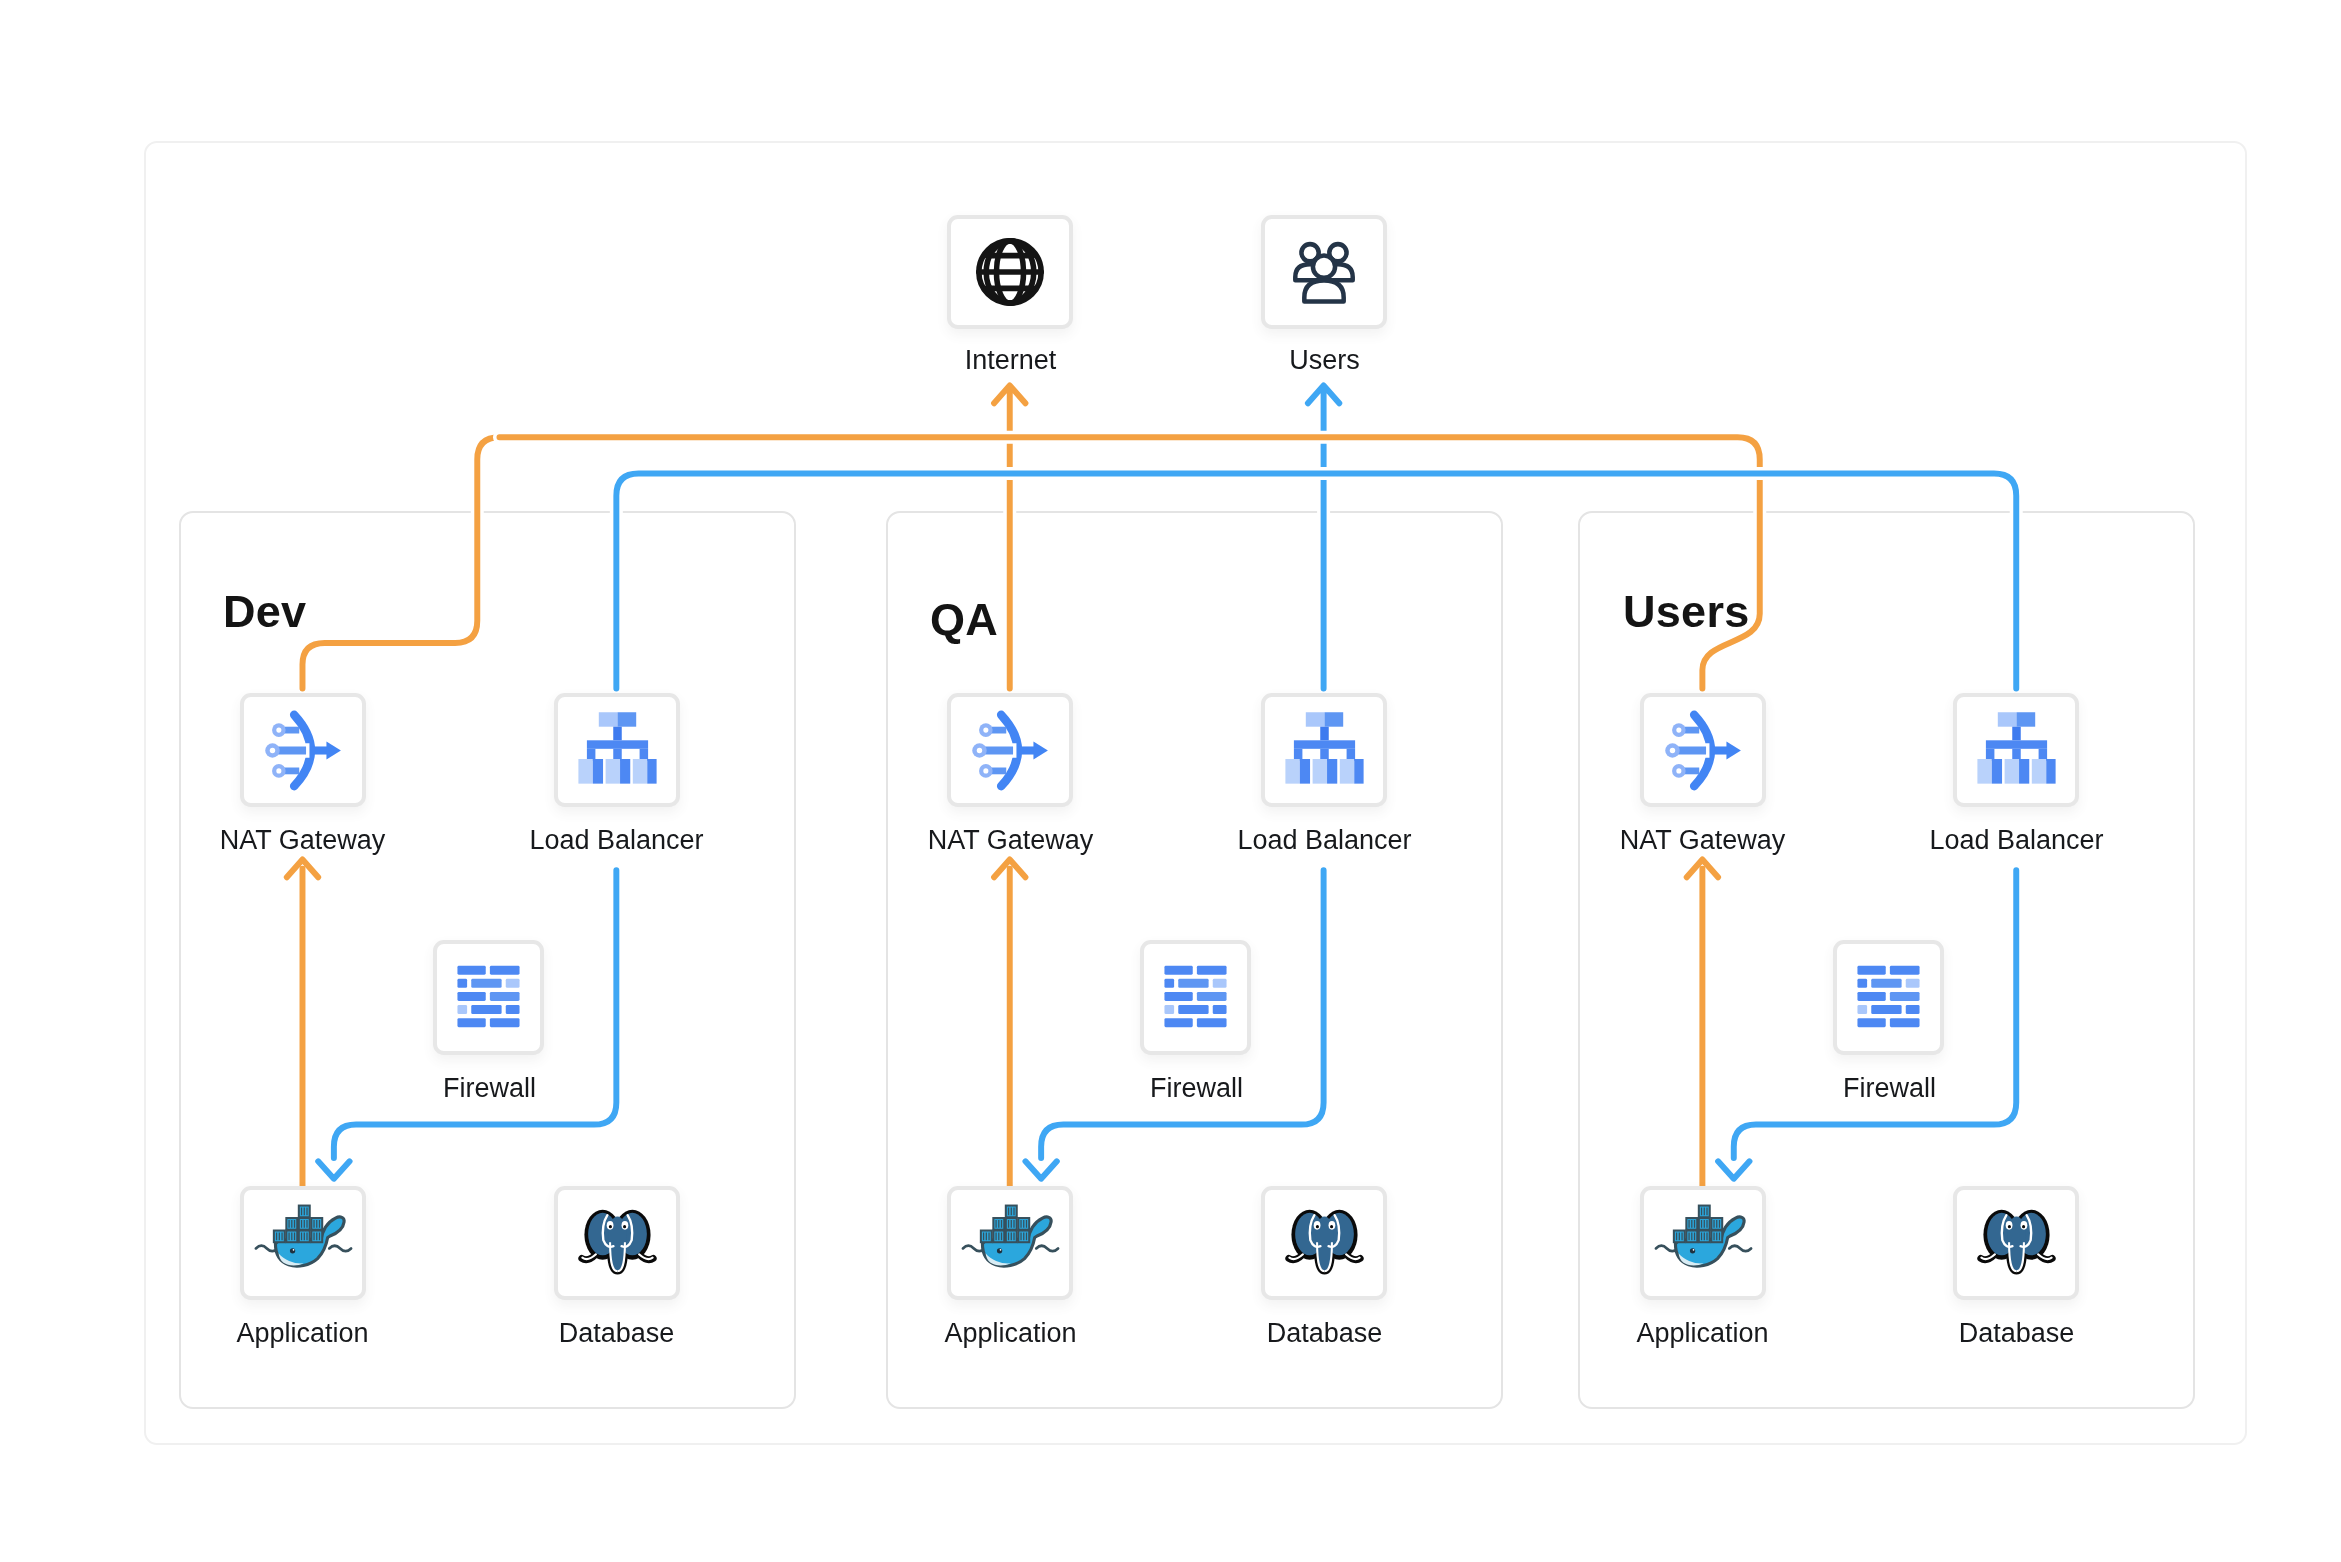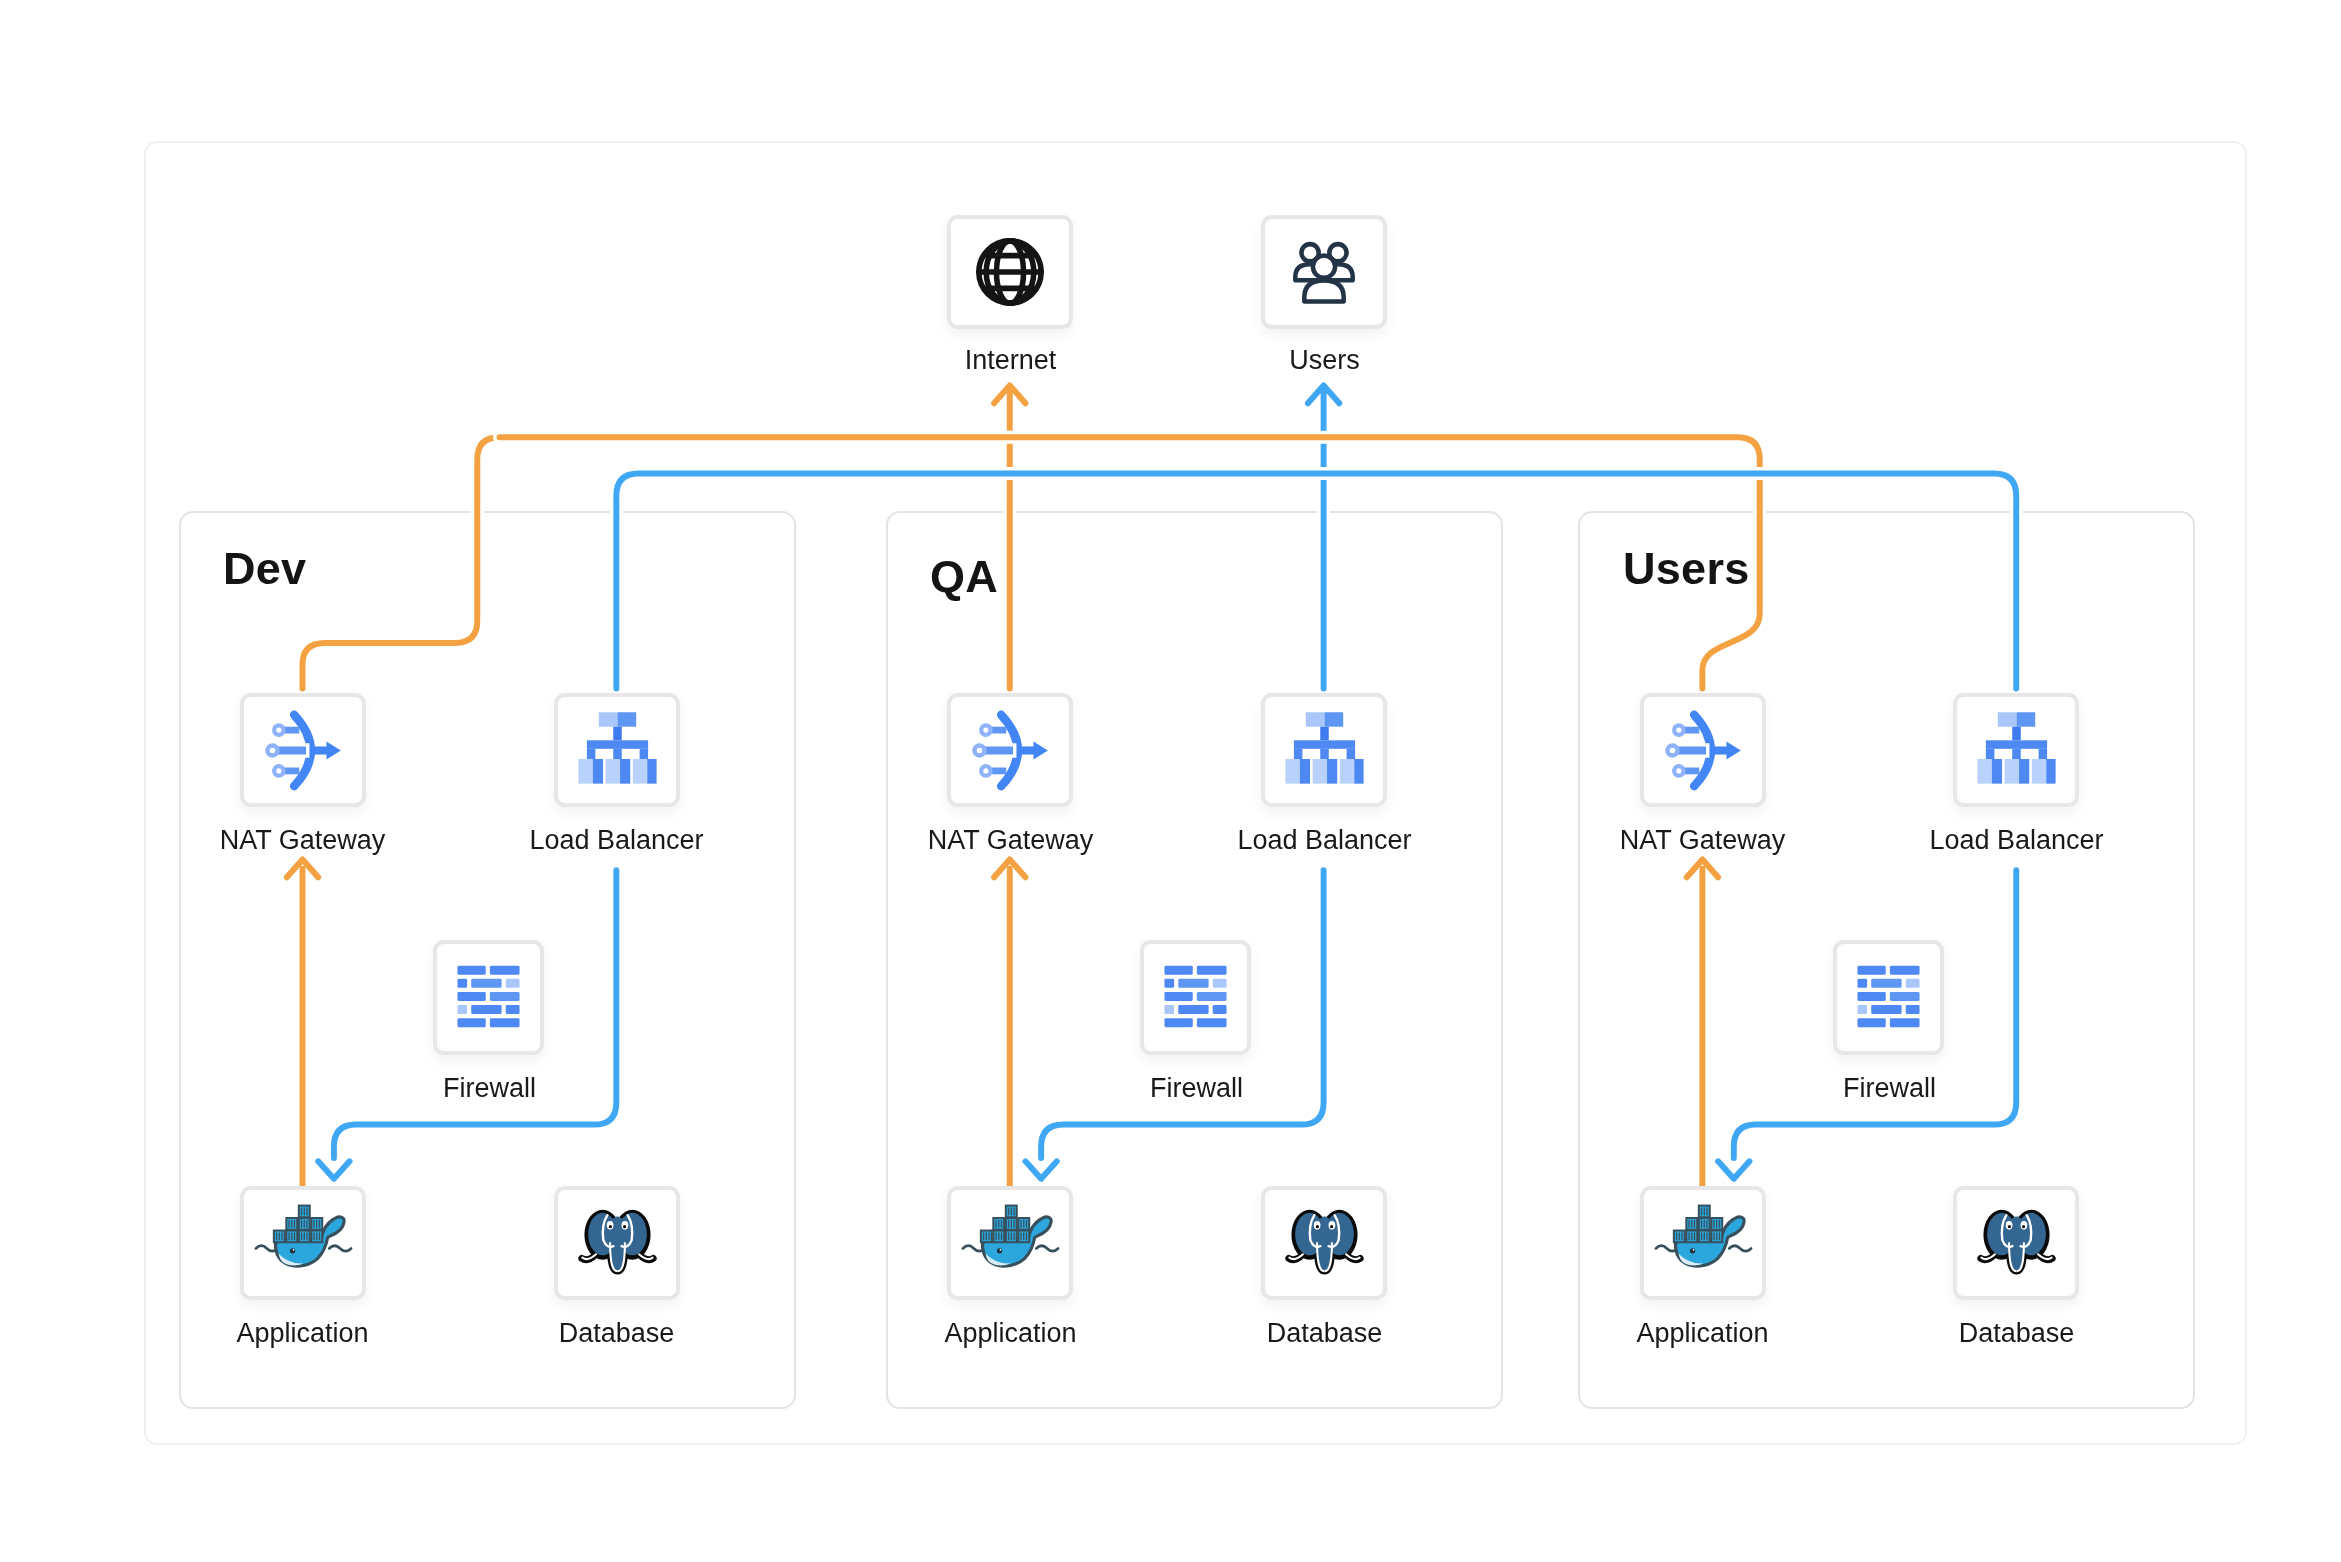--- a/index.html
+++ b/index.html
@@ -3,21 +3,21 @@
 <meta charset="utf-8">
 <style>
   html,body{margin:0;padding:0;background:#ffffff;}
   body{width:2342px;height:1563px;overflow:hidden;
        font-family:"Liberation Sans","DejaVu Sans",sans-serif;}
   #canvas{position:relative;width:2012px;height:1563px;background:#ffffff;}
   .outer-frame{position:absolute;left:144px;top:141px;width:2103px;height:1304px;
        border:2.2px solid #f0f0f0;border-radius:13px;box-sizing:border-box;z-index:0;background:#fff;}
   .env-box{position:absolute;top:511px;width:617px;height:898px;background:#ffffff;
        border:2.2px solid #e4e4e4;border-radius:14px;box-sizing:border-box;z-index:1;}
-  .env-title{position:absolute;top:543px;font-size:45px;font-weight:600;color:#141414;
+  .env-title{position:absolute;top:586px;font-size:45px;font-weight:600;color:#141414;
        z-index:2;letter-spacing:0.3px;}
   #edge-layer{position:absolute;left:0;top:0;width:2342px;height:1563px;z-index:3;}
   #edge-layer path{fill:none;stroke-linecap:round;stroke-linejoin:round;}
   #edge-layer path.casing{stroke:#ffffff;stroke-width:24;}
   #edge-layer path.line{stroke-width:11;}
   .card{position:absolute;width:126px;height:114px;background:#ffffff;border:4.3px solid #e7e7e7;
        border-radius:10.8px;box-sizing:border-box;display:flex;align-items:center;justify-content:center;
        box-shadow:0 5.4px 12px rgba(80,80,80,.07);z-index:4;}
   .card.fw{width:111px;height:115px;}
   .node-label{position:absolute;width:433px;margin-left:-216px;text-align:center;font-size:27px;

